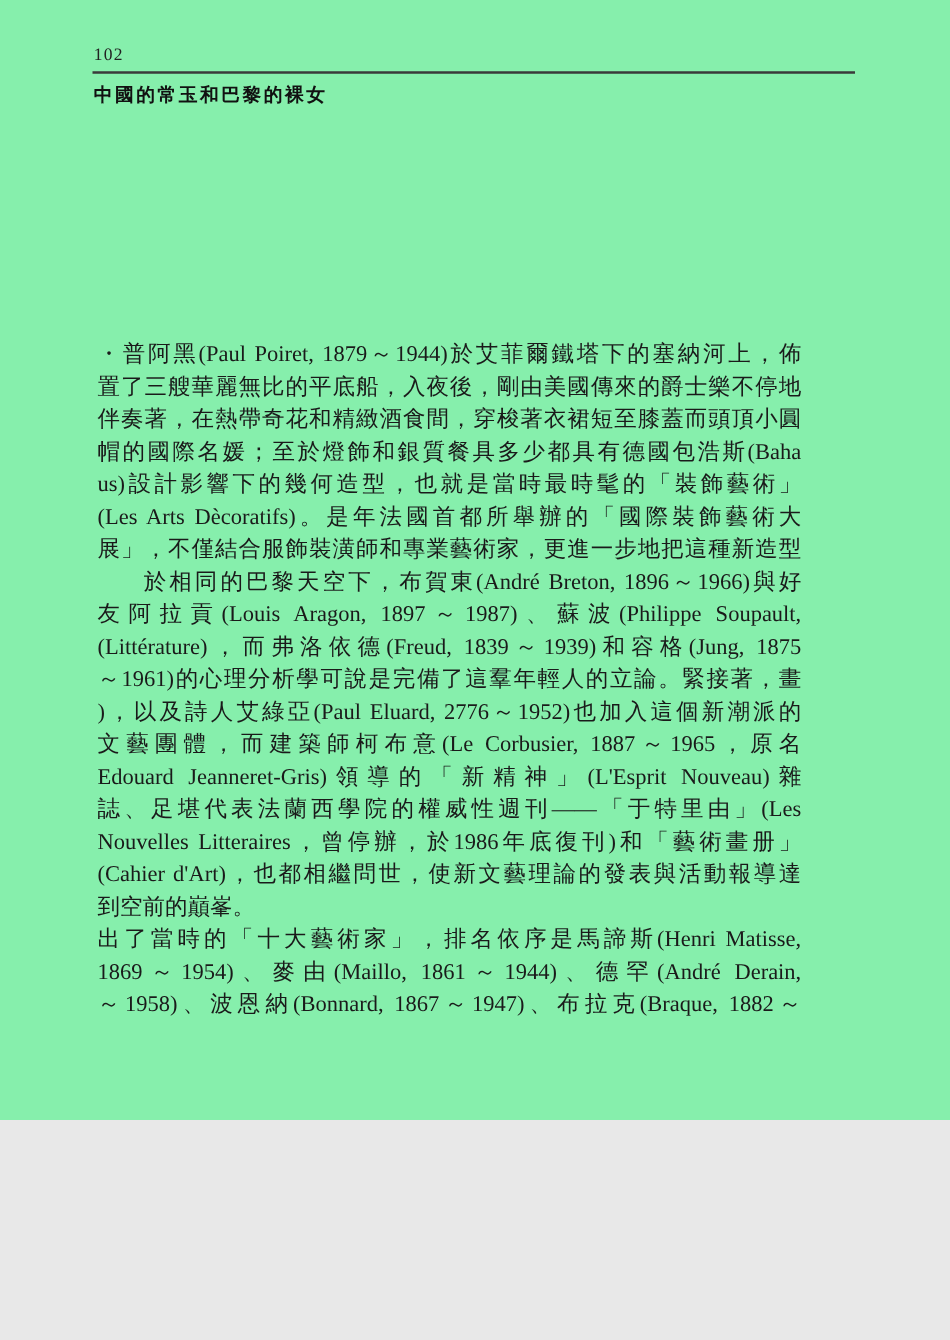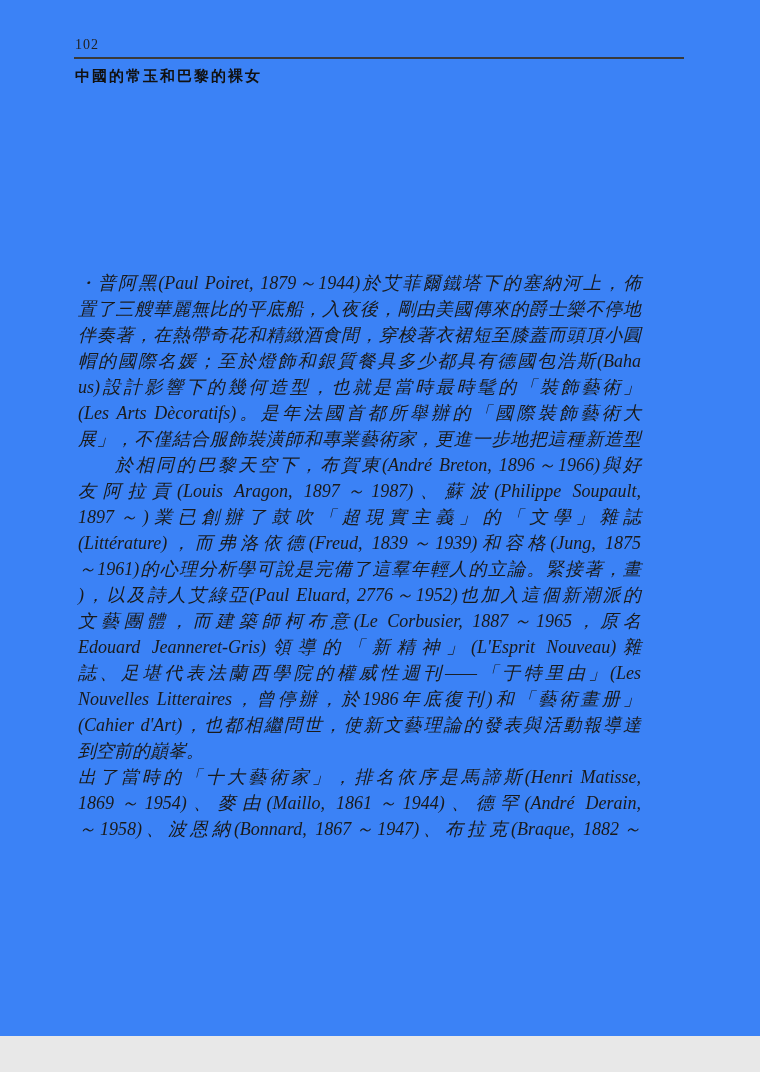--- a/index.html
+++ b/index.html
@@ -1,20 +1,20 @@
 <!DOCTYPE html>
 <html><head>
 <meta charset="utf-8">
 <style>
   html, body { margin: 0; padding: 0; background: #e8e8e8; }
   .page {
     position: relative;
     width: 760px;
-    height: 1036px;
-    background: #3b82f6;
+    height: 896px;
+    background: #86efac;
     overflow: hidden;
     font-family: "Liberation Serif", "DejaVu Serif", serif;
     color: #1c1c1c;
   }
   .page-number {
     position: absolute;
     left: 75px;
     top: 37px;
     font-size: 14px;
     letter-spacing: 1px;
@@ -45,21 +45,20 @@
     width: 563px;
     font-size: 18px;
     line-height: 26px;
     color: #1a1a1a;
   }
   .line {
     text-align: justify;
     text-align-last: justify;
     height: 26px;
     white-space: nowrap;
-    font-style: italic;
   }
   .line.ind { padding-left: 37px; }
   .line.end { text-align-last: left; white-space: normal; }
   .bottom-bar {
     position: absolute;
     left: 30px;
     top: 1059px;
     width: 612px;
     height: 9px;
     background: #0d0d0d;
@@ -76,21 +75,20 @@
   <div class="body-text">
     <div class="line">・普阿黑(Paul Poiret, 1879～1944)於艾菲爾鐵塔下的塞納河上，佈</div>
     <div class="line">置了三艘華麗無比的平底船，入夜後，剛由美國傳來的爵士樂不停地</div>
     <div class="line">伴奏著，在熱帶奇花和精緻酒食間，穿梭著衣裙短至膝蓋而頭頂小圓</div>
     <div class="line">帽的國際名媛；至於燈飾和銀質餐具多少都具有德國包浩斯(Baha</div>
     <div class="line">us)設計影響下的幾何造型，也就是當時最時髦的「裝飾藝術」</div>
     <div class="line">(Les Arts Dècoratifs)。是年法國首都所舉辦的「國際裝飾藝術大</div>
     <div class="line">展」，不僅結合服飾裝潢師和專業藝術家，更進一步地把這種新造型</div>
     <div class="line ind">於相同的巴黎天空下，布賀東(André Breton, 1896～1966)與好</div>
     <div class="line">友阿拉貢(Louis Aragon, 1897～1987)、蘇波(Philippe Soupault,</div>
-    <div class="line">1897～)業已創辦了鼓吹「超現實主義」的「文學」雜誌</div>
     <div class="line">(Littérature)，而弗洛依德(Freud, 1839～1939)和容格(Jung, 1875</div>
     <div class="line">～1961)的心理分析學可說是完備了這羣年輕人的立論。緊接著，畫</div>
     <div class="line">)，以及詩人艾綠亞(Paul Eluard, 2776～1952)也加入這個新潮派的</div>
     <div class="line">文藝團體，而建築師柯布意(Le Corbusier, 1887～1965，原名</div>
     <div class="line">Edouard Jeanneret-Gris)領導的「新精神」(L'Esprit Nouveau)雜</div>
     <div class="line">誌、足堪代表法蘭西學院的權威性週刊——「于特里由」(Les</div>
     <div class="line">Nouvelles Litteraires，曾停辦，於1986年底復刊)和「藝術畫册」</div>
     <div class="line">(Cahier d'Art)，也都相繼問世，使新文藝理論的發表與活動報導達</div>
     <div class="line end">到空前的巔峯。</div>
     <div class="line">出了當時的「十大藝術家」，排名依序是馬諦斯(Henri Matisse,</div>

